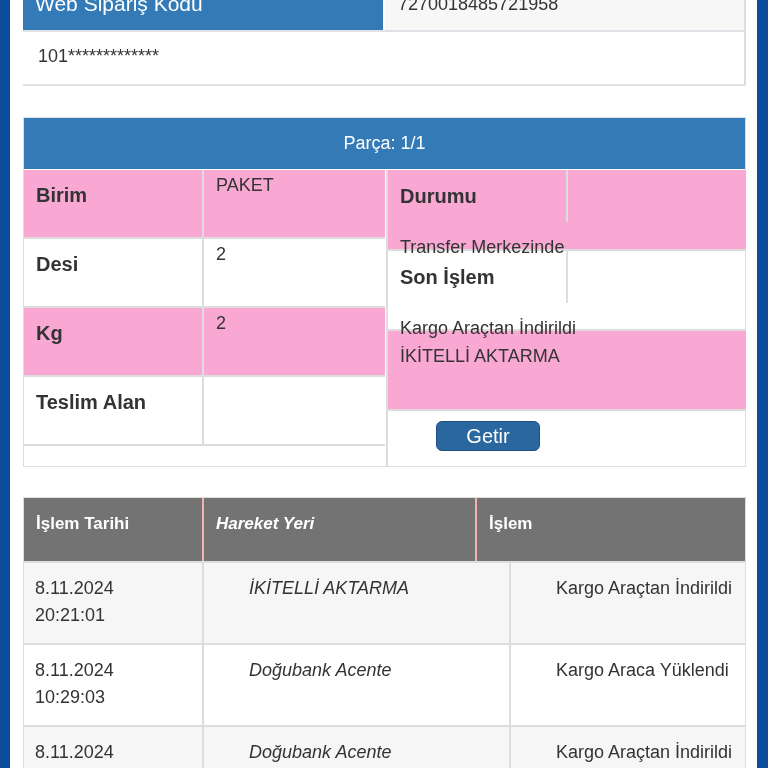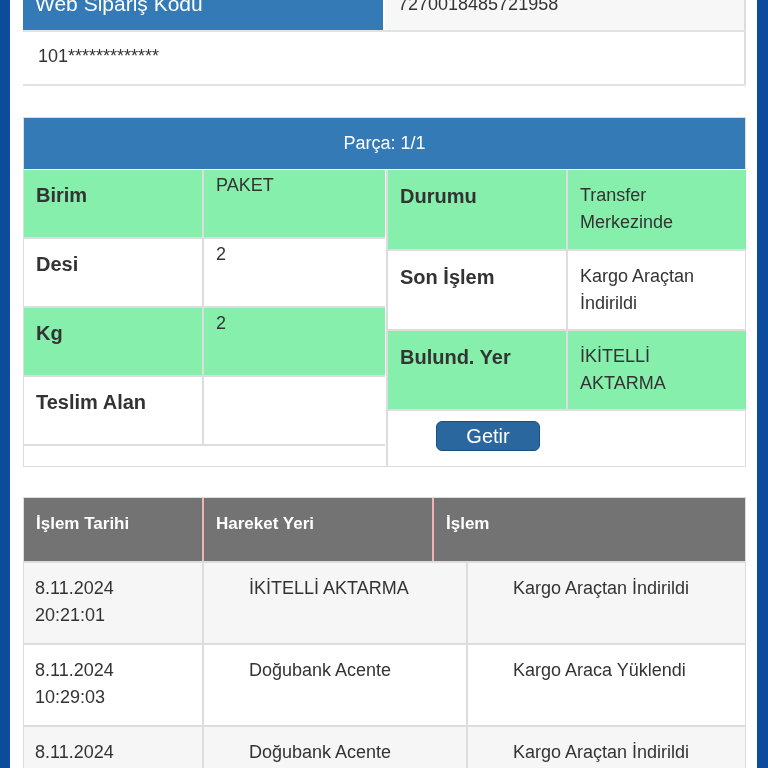--- a/index.html
+++ b/index.html
@@ -22,37 +22,37 @@
 
   
   .panel { position:absolute; left:23px; top:117px; width:723px; height:350px; border:1px solid #ddd; box-sizing:border-box; background:#fff; }
   .panel-head { height:51px; background:#337ab7; color:#fff; font-size:18px; display:flex; align-items:center; justify-content:center;text-align:right; }
   .grid-left { position:absolute; left:0; top:52px; width:361px; }
   .grid-right { position:absolute; left:362px; top:52px; width:360px; }
   .cell-row { display:flex; border-bottom:2px solid #ddd; box-sizing:border-box; }
   .cell-k { width:180px; border-right:2px solid #ddd; padding:14px 12px; box-sizing:border-box; font-weight:bold; font-size:20px; color:#333; }
   .cell-v { flex:1; padding:14px 12px; box-sizing:border-box; font-size:18px; color:#333; line-height:27px; }
   .grid-left .cell-v { padding-top:2px; }
-  .cell-row.grey { background:#86efac; }
-  .grid-right .cell-row { border-left:2px solid #ddd; }
+  .cell-row.grey { background:#f9a8d4; }
+  .grid-right .cell-row { border-left:2px solid #ddd;flex-direction:column; }
   .grid-right .cell-k { padding-top:15px; }
   .grid-right .cell-v { padding-top:12px; }
   .btn-getir {
     display:inline-block; margin-left:36px; margin-top:-2px; width:102px; height:28px;
     background:#2a679f; border:1px solid #1d4f7e; border-radius:6px; color:#fff;
     font-size:20px; line-height:28px; text-align:center; cursor:pointer;
   }
 
   
   .hist { position:absolute; left:23px; top:497px; width:723px; border:1px solid #ddd; box-sizing:border-box; }
   .hist-head { display:flex; height:63px; background:#737373; color:#fff; font-weight:bold; font-size:17px; }
   .hist-head div { padding:16px 12px; box-sizing:border-box; border-right:2px solid #f0b3b1; }
   .hist-head div:last-child { border-right:none; }
   .col1 { width:180px; }
-  .col2 { width:230px; }
+  .col2 { width:273px;font-style:italic; }
   .col3 { flex:1; }
   .hist-row { display:flex; height:80px; border-top:2px solid #ddd; font-size:18px; color:#333; line-height:27px;gap:34px; }
   .hist-row div { padding:12px 11px; box-sizing:border-box; border-right:2px solid #ddd; }
   .hist-row div:last-child { border-right:none; }
   .hist-row.grey { background:#f6f6f6; }
 </style>
 </head>
 <body>
 
 <div class="frame-left"></div>
@@ -97,21 +97,20 @@
   <div class="grid-right">
     <div class="cell-row grey" style="height:81px">
       <div class="cell-k">Durumu</div>
       <div class="cell-v">Transfer Merkezinde</div>
     </div>
     <div class="cell-row" style="height:80px">
       <div class="cell-k">Son İşlem</div>
       <div class="cell-v">Kargo Araçtan İndirildi</div>
     </div>
     <div class="cell-row grey" style="height:80px">
-      <div class="cell-k">Bulund. Yer</div>
       <div class="cell-v">İKİTELLİ AKTARMA</div>
     </div>
     <div class="cell-row" style="height:55px; border-bottom:none">
       <div class="cell-v" style="padding-top:12px">
         <span class="btn-getir">Getir</span>
       </div>
     </div>
   </div>
 </div>
 

